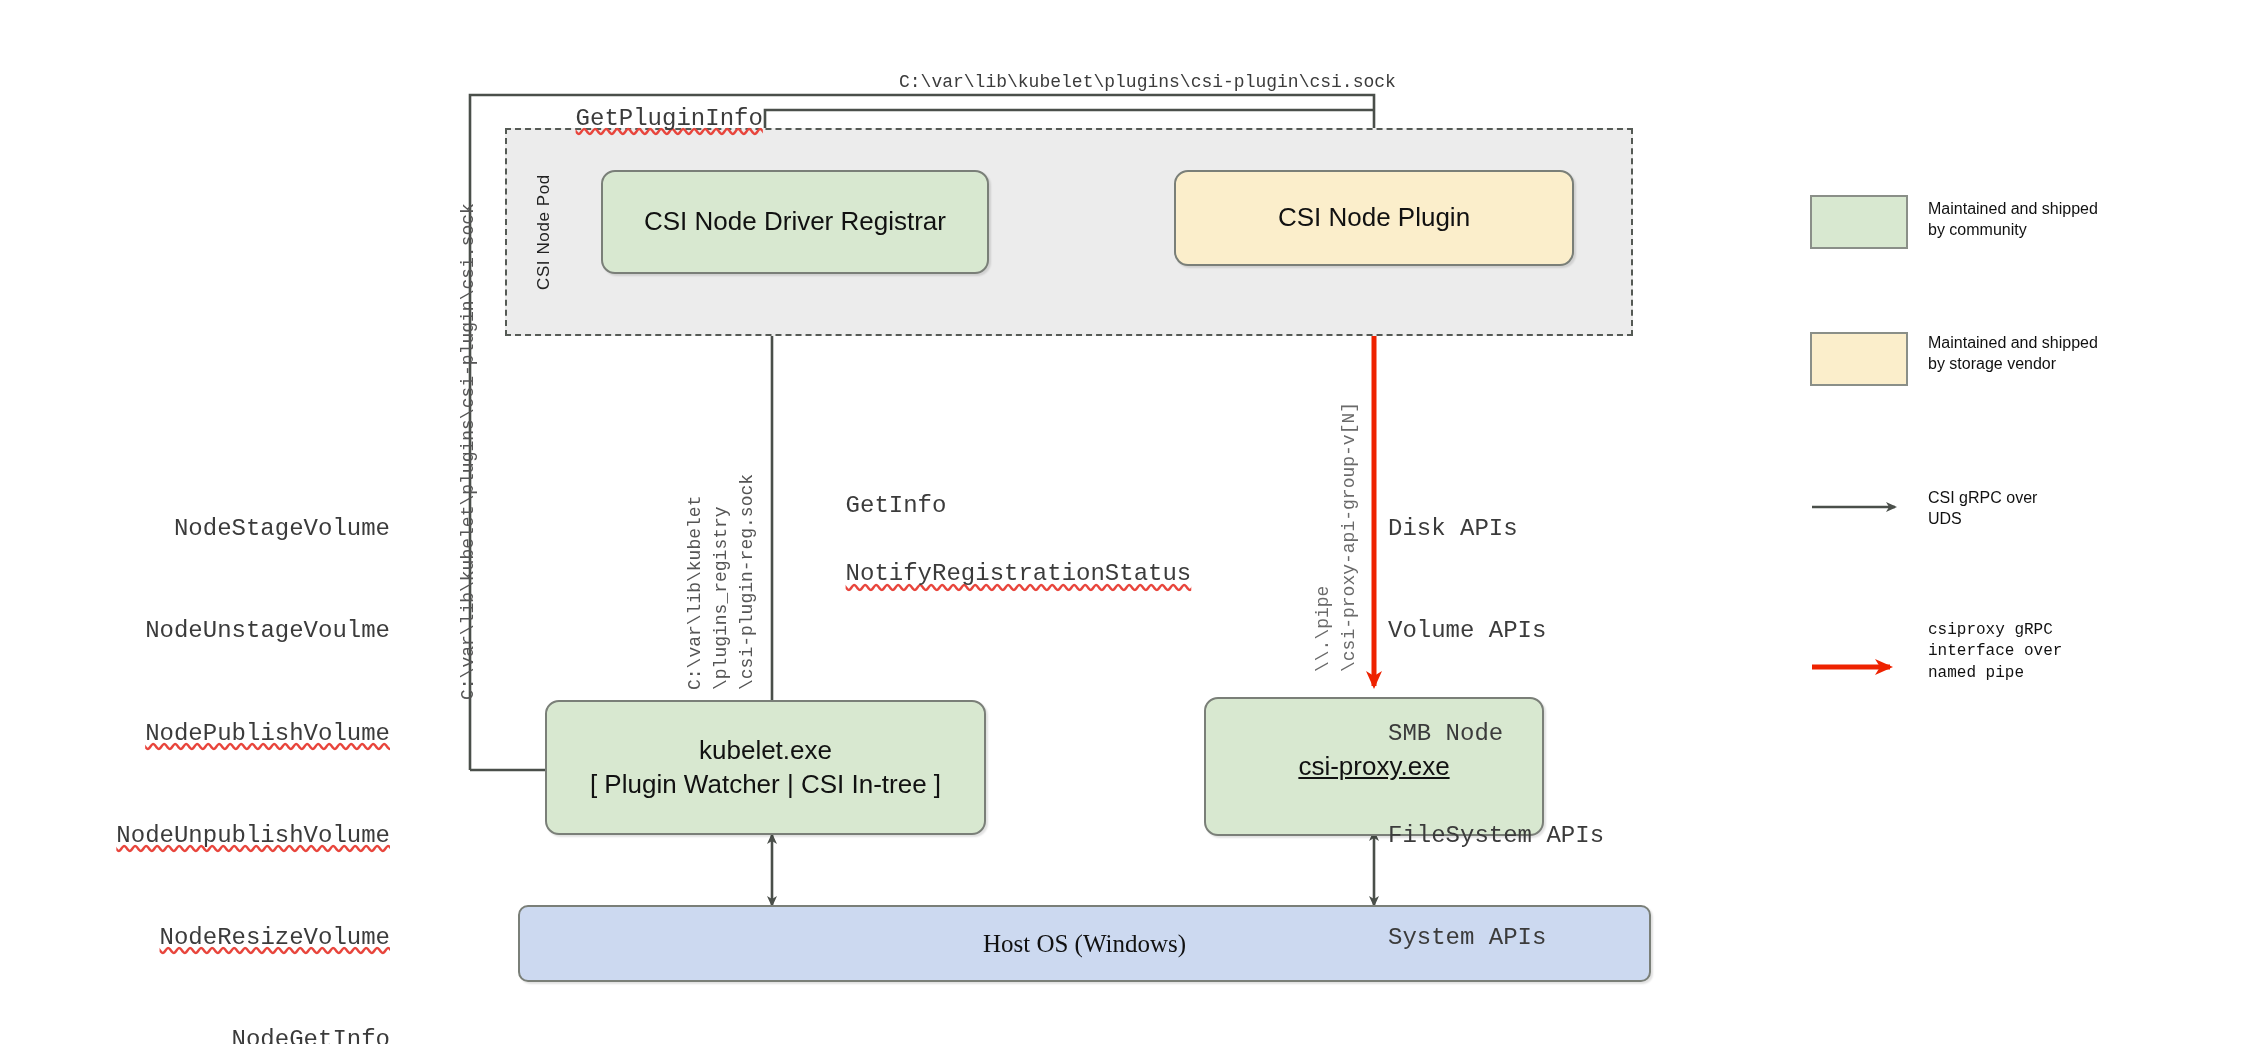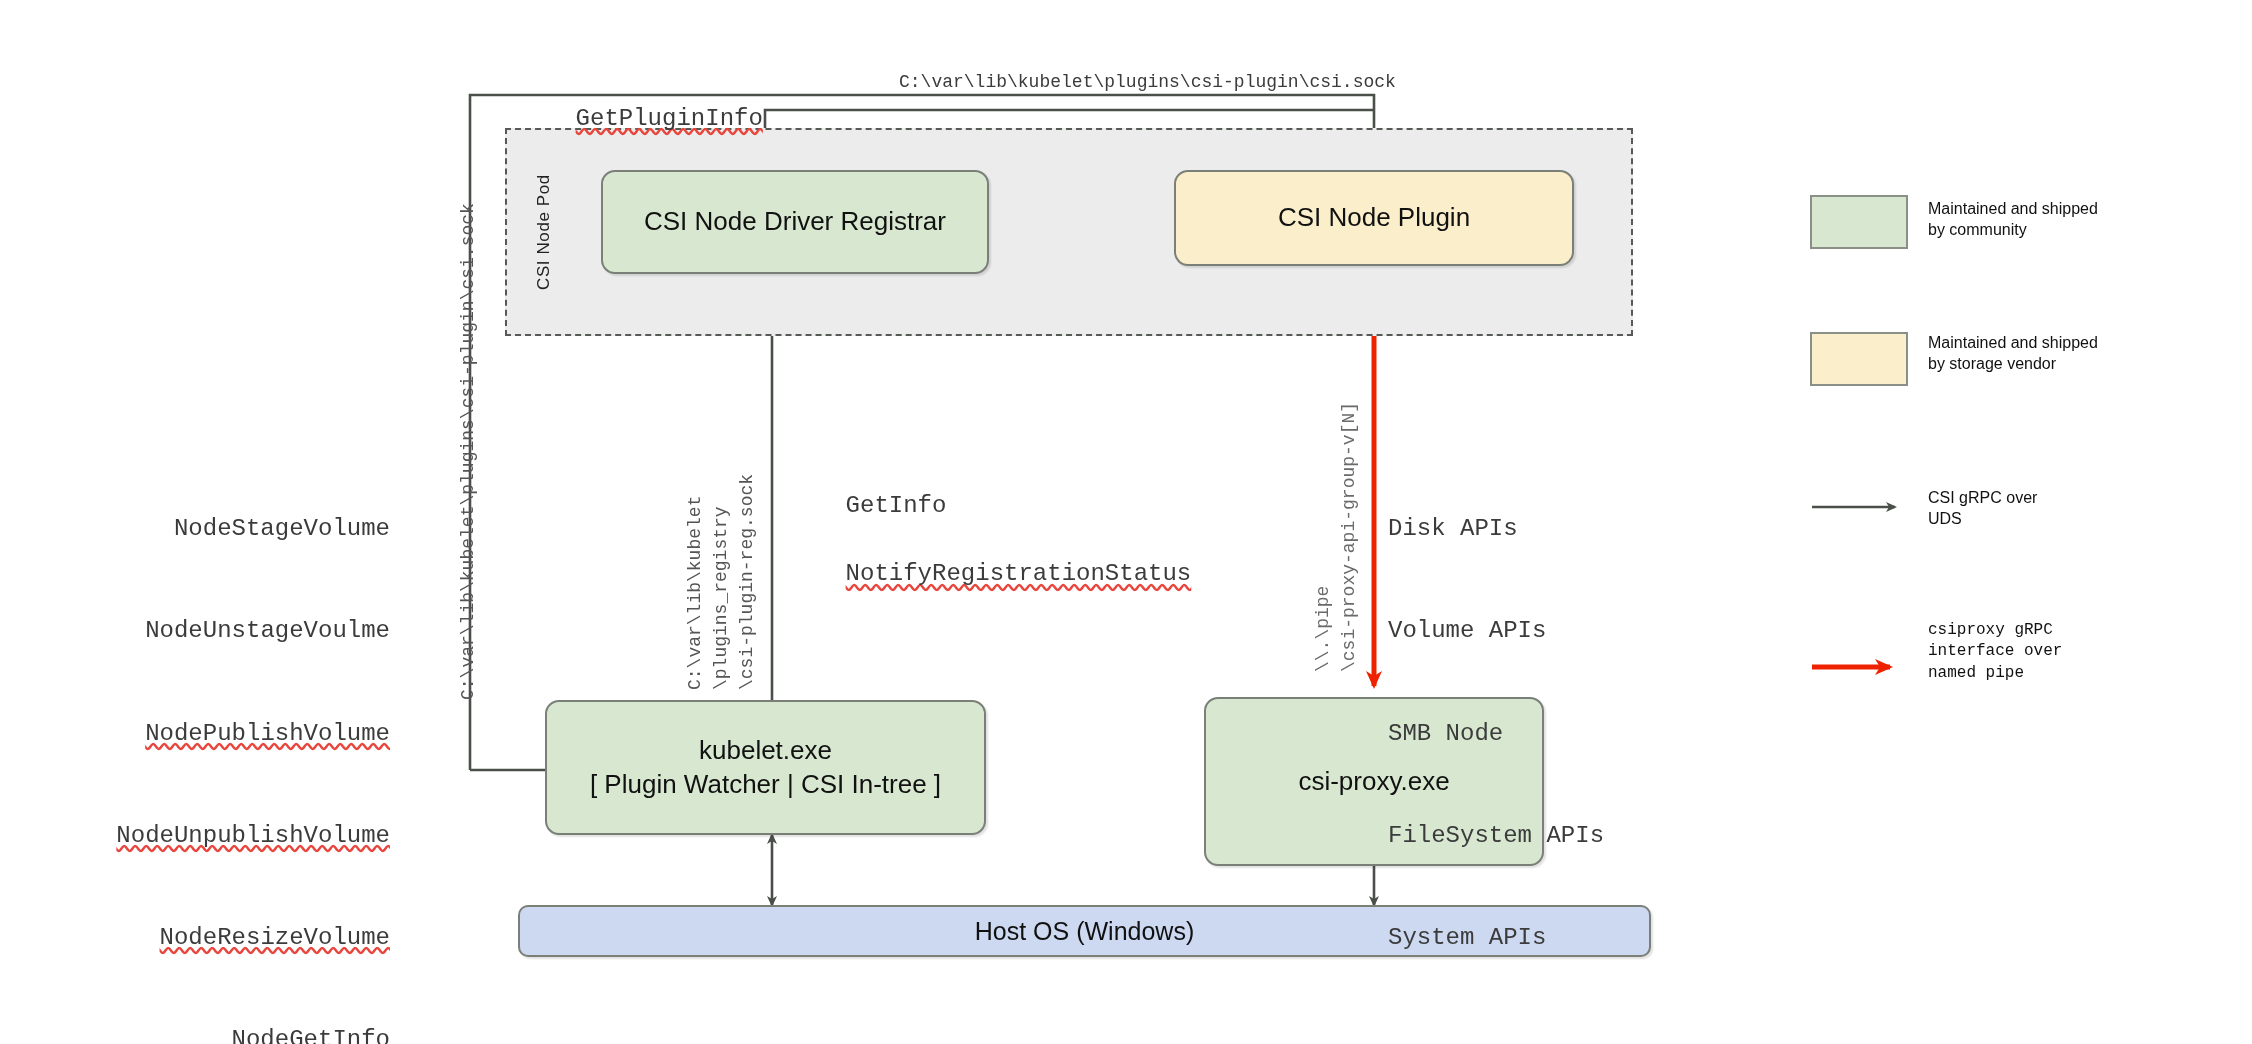--- a/index.html
+++ b/index.html
@@ -176,23 +176,23 @@
 
   <div class="node-box green" style="left:573px; top:170px; width:388px; height:104px;margin-left:28px;">CSI Node Driver Registrar</div>
 
   <div class="node-box yellow" style="left:1174px; top:170px; width:400px; height:96px;">CSI Node Plugin</div>
 
   <div class="node-box green" style="left:545px; top:700px; width:441px; height:135px; flex-direction:column;">
     <span>kubelet.exe</span>
     <span>[ Plugin Watcher | CSI In-tree ]</span>
   </div>
 
-  <div class="node-box green" style="left:1204px; top:697px; width:340px; height:169px;">csi-proxy.exe</div>
-
-  <div class="node-box blue" style="left:518px; top:905px; width:1133px; height:52px; border-radius:10px; font-size:25px;">Host OS (Windows)</div>
+  <div class="node-box green" style="left:1204px; top:697px; width:340px; height:139px;text-decoration:underline;">csi-proxy.exe</div>
+
+  <div class="node-box blue" style="left:518px; top:905px; width:1133px; height:77px; border-radius:10px; font-size:25px;font-family:Liberation Serif, serif;">Host OS (Windows)</div>
 
   <div class="mono" style="left:518px; top:68px;">
     <span class="sp">GetPluginInfo</span>
   </div>
 
   <div class="mono mono-sm" style="left:899px; top:70px;">C:\var\lib\kubelet\plugins\csi-plugin\csi.sock</div>
 
   <div class="mono-vert" style="left:455px; top:700px;">C:\var\lib\kubelet\plugins\csi-plugin\csi.sock</div>
 
   <div class="mono-vert" style="left:682px; top:690px;"><span>C:\var\lib\kubelet</span><br><span>\plugins_registry</span><br><span>\csi-plugin-reg.sock</span></div>

